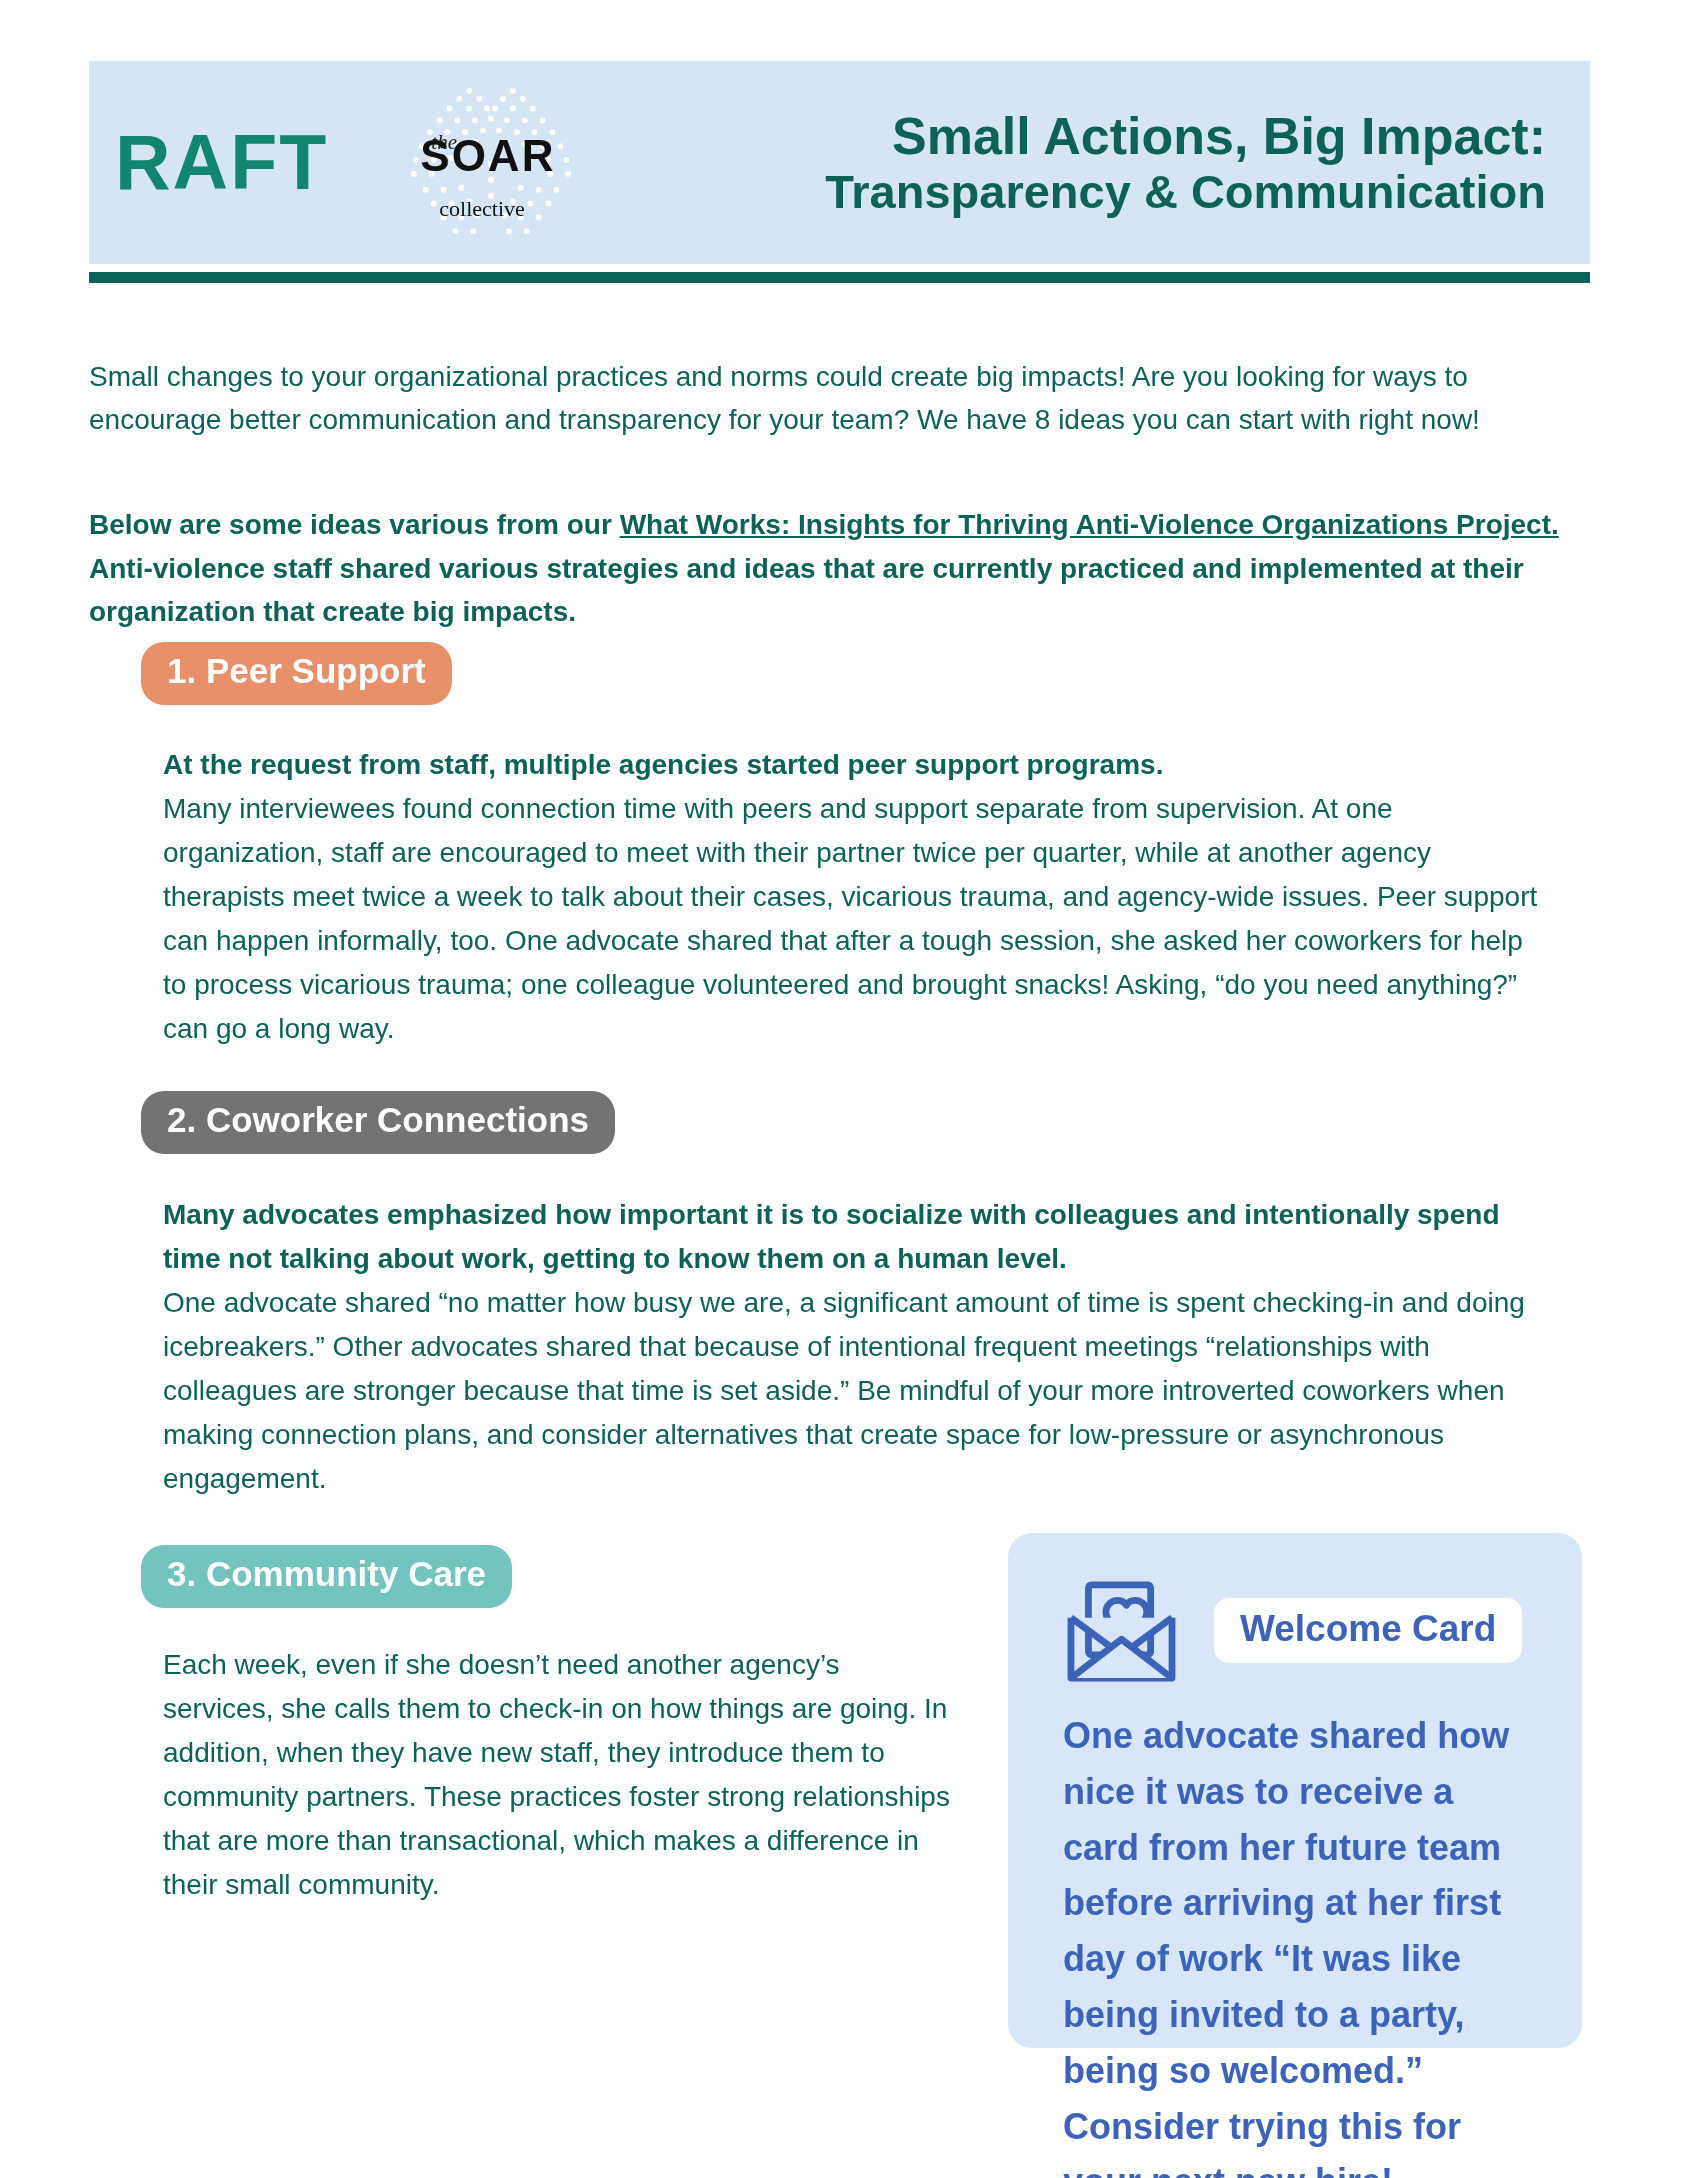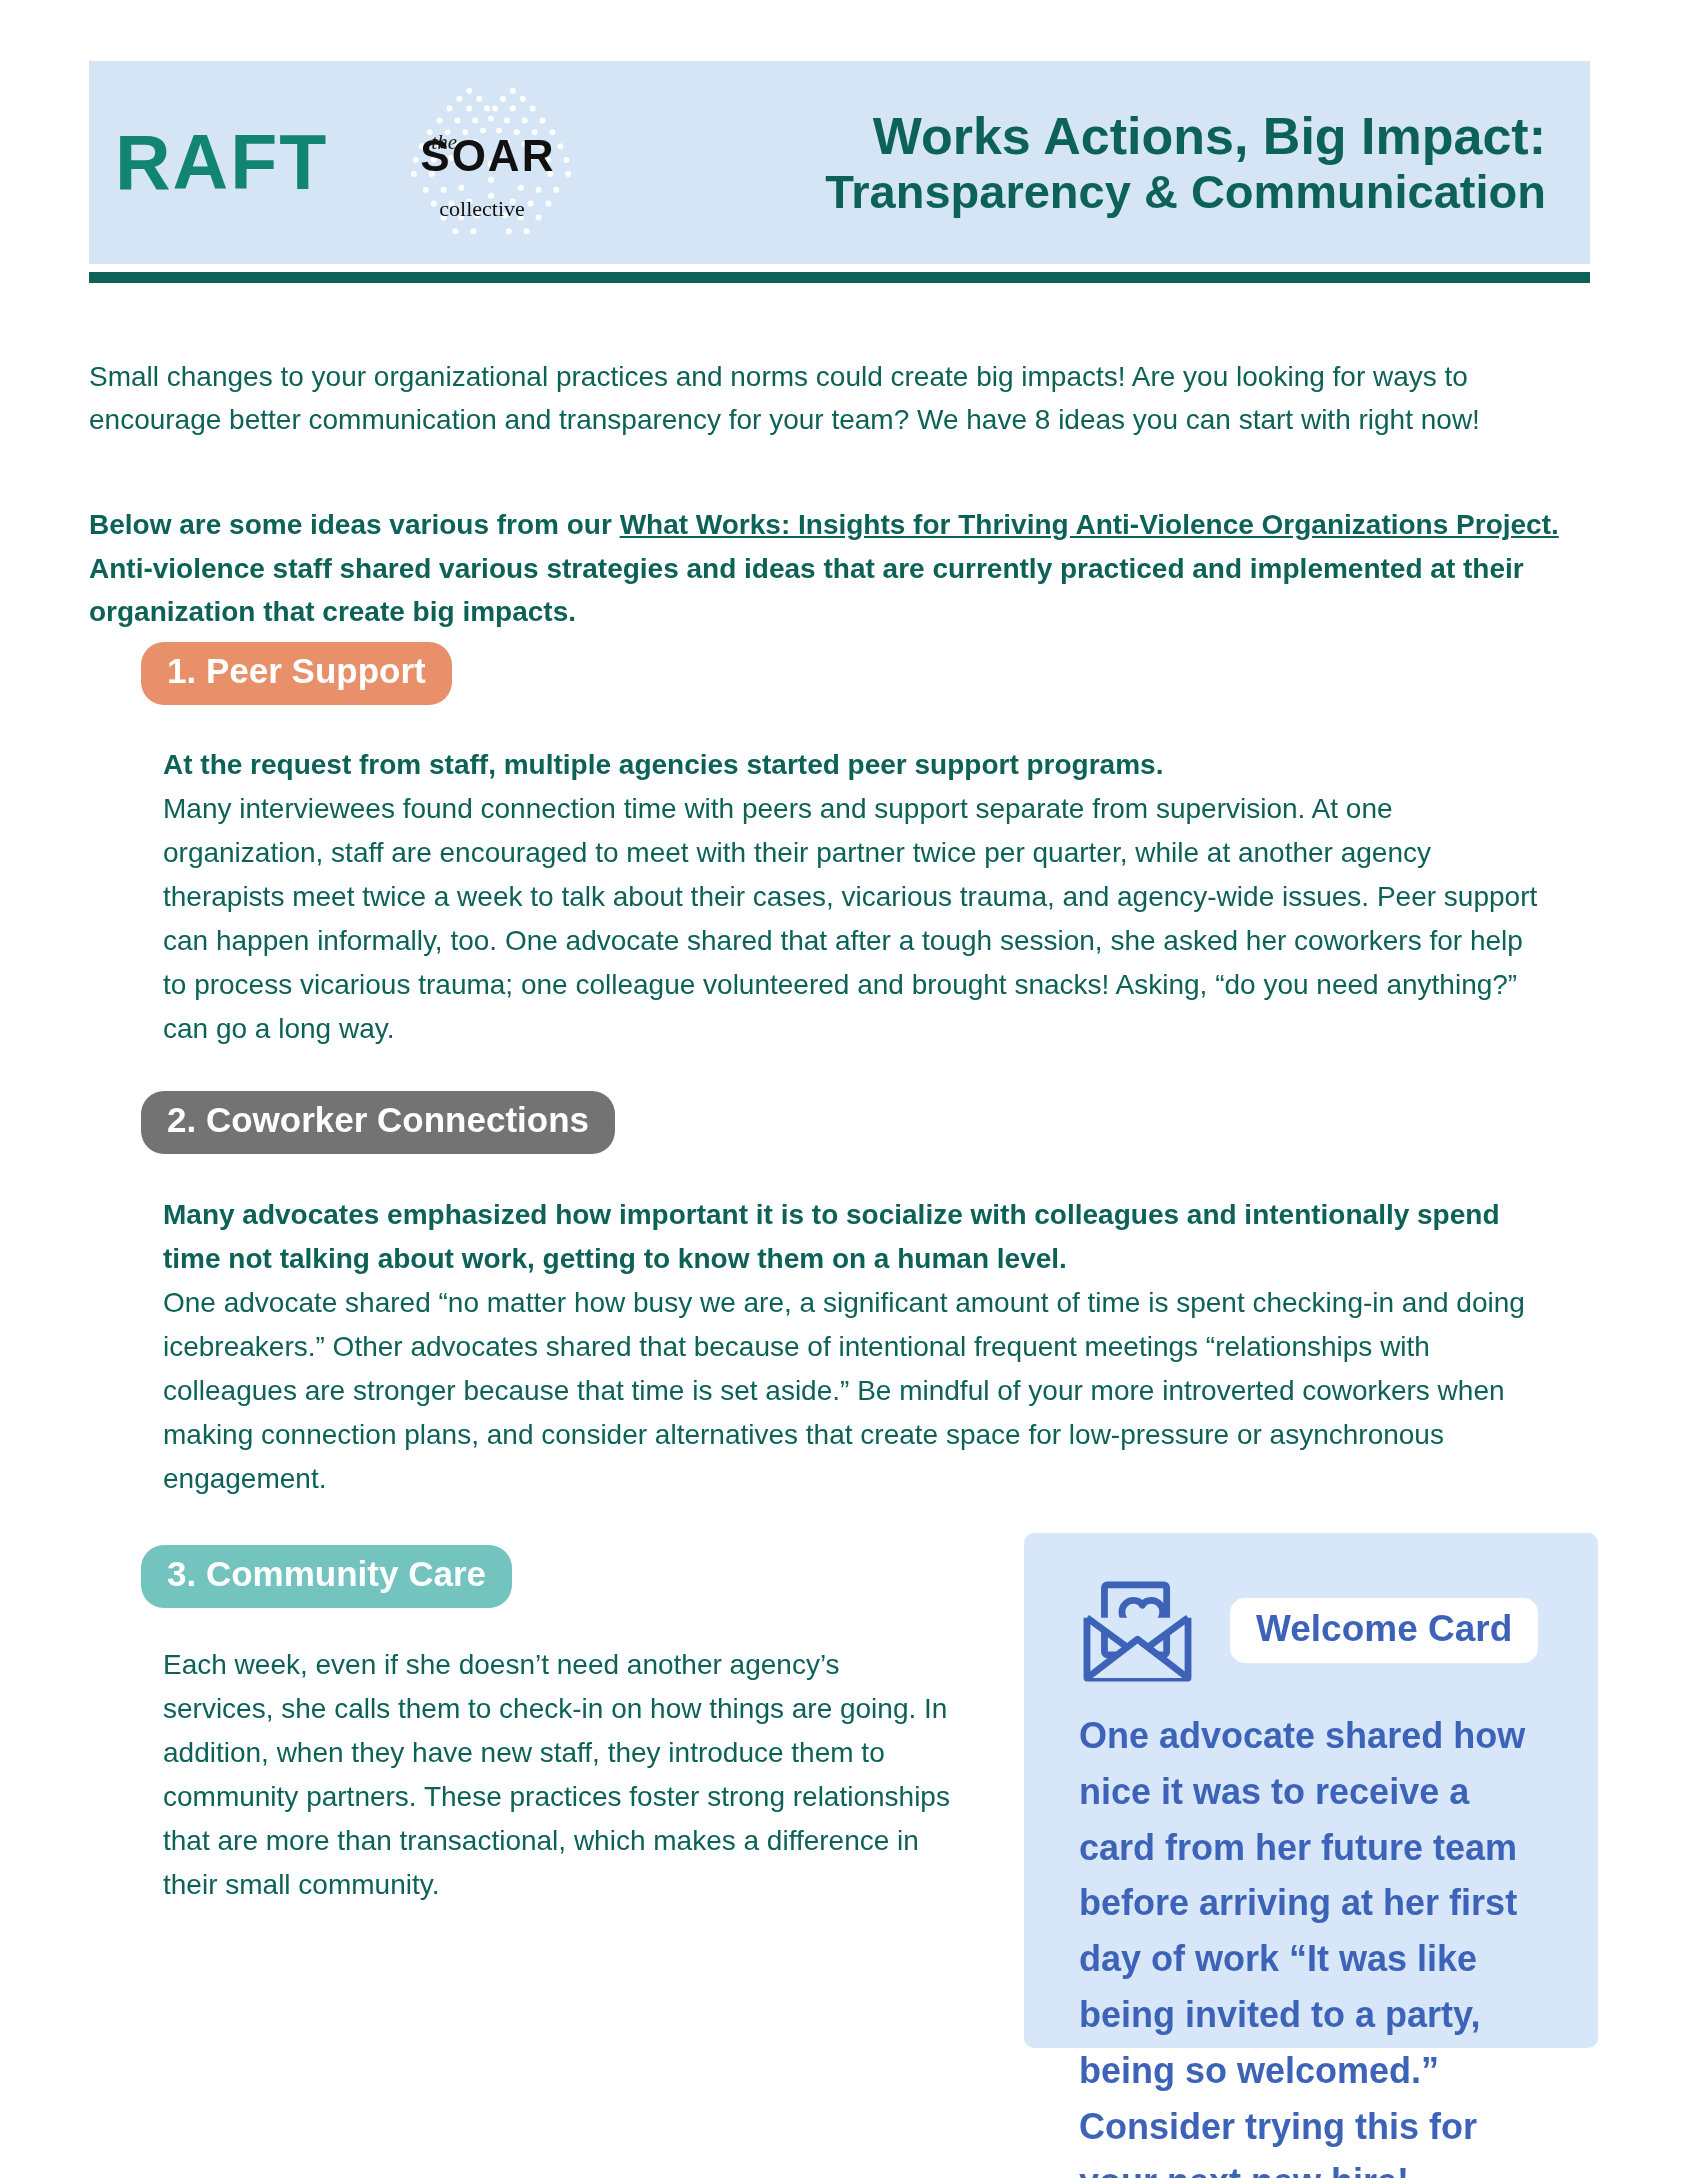--- a/index.html
+++ b/index.html
@@ -124,23 +124,22 @@
   .sec1{left:163px;top:743px;width:1386px;}
   .sec2{left:163px;top:1193px;width:1386px;}
   .sec3{left:163px;top:1643px;width:792px;}
 
   
   .wcard{
     position:absolute;
     left:1008px; top:1533px;
     width:574px; height:515px;
     background:#d7e6f8;
-    border-radius:10px;
+    border-radius:24px;
     box-sizing:border-box;
-    margin-left:16px;
   }
   .wcard-head{
     display:flex;
     align-items:center;
     padding:46px 0 0 55px;
   }
   .wcard-icon{width:117px;height:103px;flex:0 0 auto;}
   .wcard-pill{
     margin-left:34px;
     background:#ffffff;
@@ -246,21 +245,21 @@
             <circle cx="118" cy="112" r="3"></circle>
             <circle cx="118" cy="128" r="3"></circle>
         </g>
       </svg>
       <div class="soar-the">the</div>
       <div class="soar-main">SOAR</div>
       <div class="soar-sub">collective</div>
     </div>
 
     <div class="header-titles">
-      <div class="title-line1">Works Actions, Big Impact:</div>
+      <div class="title-line1">Small Actions, Big Impact:</div>
       <div class="title-line2">Transparency &amp; Communication</div>
     </div>
   </div>
   <div class="header-rule"></div>
 
   <p class="intro">Small changes to your organizational practices and norms could create big impacts! Are you looking for ways to encourage better communication and transparency for your team?  We have 8 ideas you can start with right now!</p>
 
   <p class="lead"><span>Below are some ideas various from our </span><u>What Works: Insights for Thriving Anti-Violence Organizations Project.</u><span> Anti-violence staff shared various strategies and ideas that are currently practiced and implemented at their organization that create big impacts.</span></p>
 
   <div class="badge badge-1">1. Peer Support</div>

